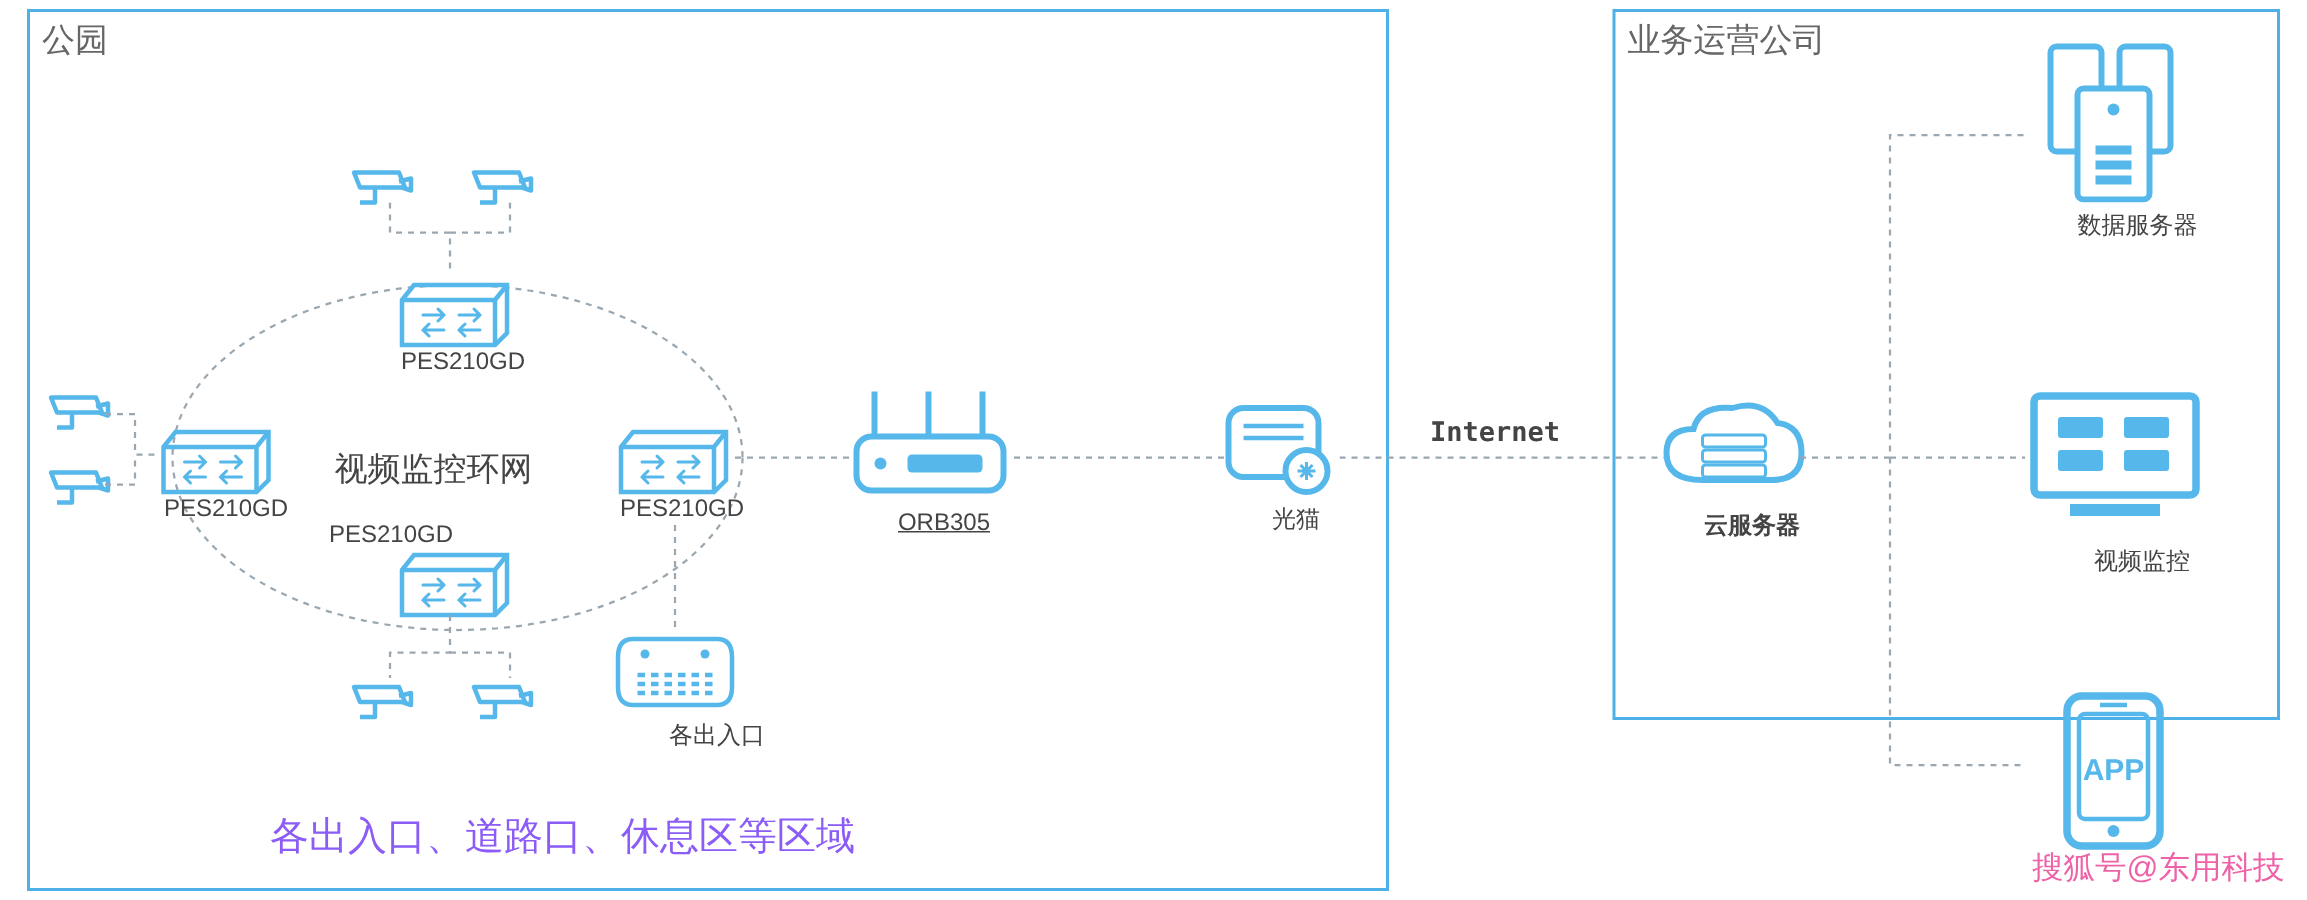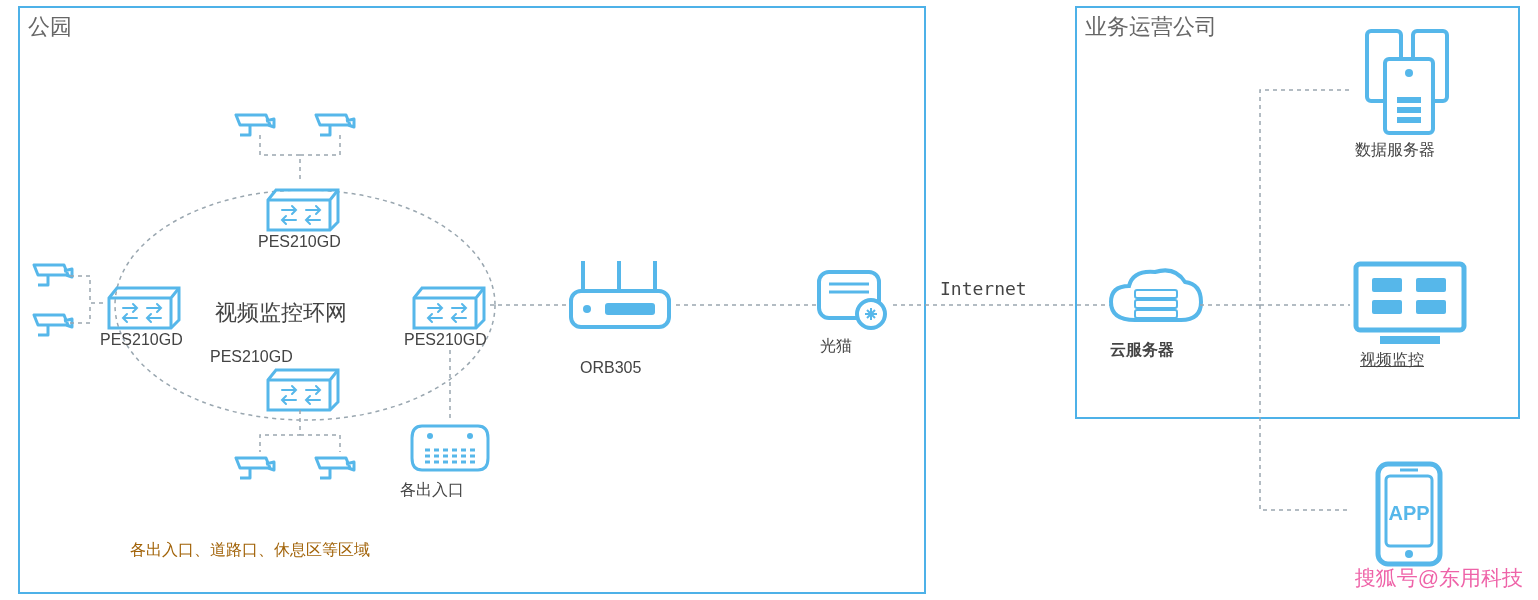--- a/index.html
+++ b/index.html
@@ -19,25 +19,25 @@
     position: absolute;
     top: 4px;
     left: 8px;
     font-size: 22px;
     color: #666;
   }
   .label {
     position: absolute;
     font-size: 16px;
     color: #444;
-    text-align: left;
+    text-align: right;
   }
   .big-label {
-    font-size: 16px;
-    color: #a16207;
+    font-size: 26px;
+    color: #8b5cf6;
   }
   .watermark {
     position: absolute;
     right: 15px;
     bottom: 8px;
     font-size: 21px;
     color: #ec4899;
     opacity: .85;
     pointer-events: none;
   }
@@ -132,42 +132,42 @@
 <svg style="left:490px; top:300px;" width="80" height="10">
   <path d="M0 5 L80 5" fill="none" stroke="#9aa7b0" stroke-width="1.5" stroke-dasharray="4 4"></path>
 </svg>
 
 <svg style="left:565px; top:255px;" width="110" height="80">
   <path d="M18 6 L18 36 M54 6 L54 36 M90 6 L90 36" stroke="#56b7ea" stroke-width="4"></path>
   <rect x="6" y="36" width="98" height="36" rx="10" fill="none" stroke="#56b7ea" stroke-width="4"></rect>
   <circle cx="22" cy="54" r="4" fill="#56b7ea"></circle>
   <rect x="40" y="48" width="50" height="12" rx="3" fill="#56b7ea"></rect>
 </svg>
-<div class="label" style="left:580px; top:359px; width:80px;">ORB305</div>
+<div class="label" style="left:580px; top:340px; width:80px;text-decoration:underline;">ORB305</div>
 
 <svg style="left:676px; top:300px;" width="140" height="10">
   <path d="M0 5 L140 5" fill="none" stroke="#9aa7b0" stroke-width="1.5" stroke-dasharray="4 4"></path>
 </svg>
 
 <svg style="left:815px; top:268px;" width="78" height="66">
   <rect x="4" y="4" width="60" height="46" rx="10" fill="none" stroke="#56b7ea" stroke-width="4"></rect>
   <path d="M14 16 L54 16 M14 24 L54 24" stroke="#56b7ea" stroke-width="3"></path>
   <circle cx="56" cy="46" r="14" fill="#fff" stroke="#56b7ea" stroke-width="4"></circle>
   <path d="M50 46 L62 46 M56 40 L56 52 M52 42 L60 50 M52 50 L60 42" stroke="#56b7ea" stroke-width="2"></path>
 </svg>
 <div class="label" style="left:820px; top:336px; width:60px;font-family:Liberation Serif, serif;">光猫</div>
 
 <div class="label big-label" style="left:130px; top:540px; width:440px;">各出入口、道路口、休息区等区域</div>
 
 <svg style="left:893px; top:300px;" width="220" height="10">
   <path d="M0 5 L220 5" fill="none" stroke="#9aa7b0" stroke-width="1.5" stroke-dasharray="4 4"></path>
 </svg>
-<div class="label" style="left:940px; top:278px; width:100px; font-size:18px; font-family:monospace;">Internet</div>
-
-<div class="frame" style="left:1075px; top:6px; width:445px; height:413px;">
+<div class="label" style="left:940px; top:278px; width:100px; font-size:18px; font-family:monospace;font-weight:bold;">Internet</div>
+
+<div class="frame" style="left:1075px; top:6px; width:445px; height:474px;">
   <div class="frame-title">业务运营公司</div>
 </div>
 
 <svg style="left:1105px; top:262px;" width="100" height="80">
   <path d="M30 58 Q6 58 6 40 Q6 24 24 24 Q28 8 50 10 Q70 4 80 20 Q96 22 96 40 Q96 58 76 58 Z" fill="none" stroke="#56b7ea" stroke-width="4"></path>
   <rect x="30" y="28" width="42" height="8" rx="2" fill="none" stroke="#56b7ea" stroke-width="2"></rect>
   <rect x="30" y="38" width="42" height="8" rx="2" fill="none" stroke="#56b7ea" stroke-width="2"></rect>
   <rect x="30" y="48" width="42" height="8" rx="2" fill="none" stroke="#56b7ea" stroke-width="2"></rect>
 </svg>
 <div class="label" style="left:1110px; top:340px; width:90px;font-weight:bold;">云服务器</div>
@@ -190,21 +190,21 @@
 <div class="label" style="left:1355px; top:140px; width:110px;">数据服务器</div>
 
 <svg style="left:1350px; top:258px;" width="120" height="90">
   <rect x="6" y="6" width="108" height="66" rx="4" fill="none" stroke="#56b7ea" stroke-width="5"></rect>
   <rect x="22" y="20" width="30" height="14" rx="2" fill="#56b7ea"></rect>
   <rect x="66" y="20" width="30" height="14" rx="2" fill="#56b7ea"></rect>
   <rect x="22" y="42" width="30" height="14" rx="2" fill="#56b7ea"></rect>
   <rect x="66" y="42" width="30" height="14" rx="2" fill="#56b7ea"></rect>
   <rect x="30" y="78" width="60" height="8" fill="#56b7ea"></rect>
 </svg>
-<div class="label" style="left:1360px; top:350px; width:100px;text-decoration:underline;">视频监控</div>
+<div class="label" style="left:1360px; top:364px; width:100px;">视频监控</div>
 
 <svg style="left:1370px; top:460px;" width="78" height="110">
   <rect x="8" y="4" width="62" height="100" rx="10" fill="none" stroke="#56b7ea" stroke-width="5"></rect>
   <rect x="16" y="16" width="46" height="70" rx="4" fill="none" stroke="#56b7ea" stroke-width="3"></rect>
   <path d="M30 10 L48 10" stroke="#56b7ea" stroke-width="3"></path>
   <circle cx="39" cy="94" r="4" fill="#56b7ea"></circle>
   <text x="39" y="60" text-anchor="middle" font-family="Arial" font-weight="900" font-size="20" fill="#56b7ea">APP</text>
 </svg>
 
 <div class="watermark">搜狐号@东用科技</div>

